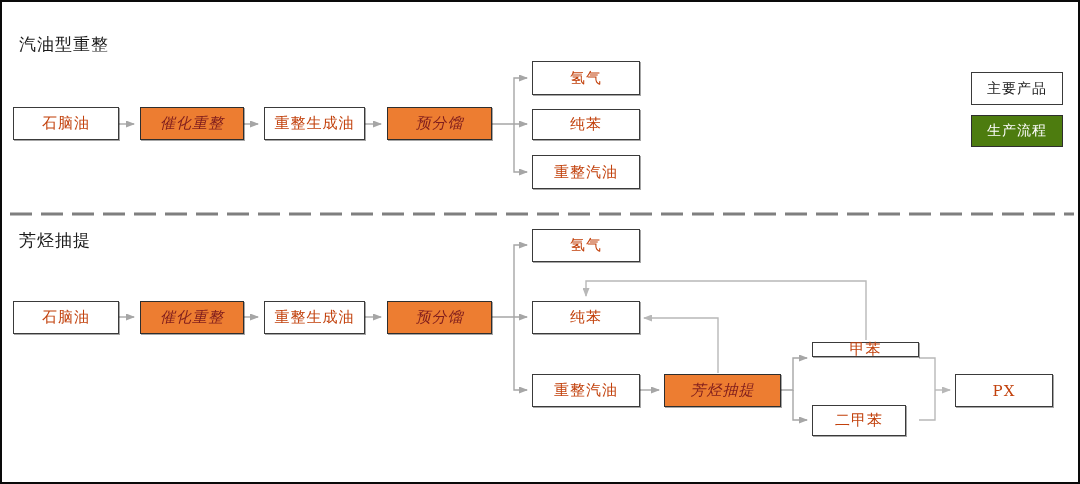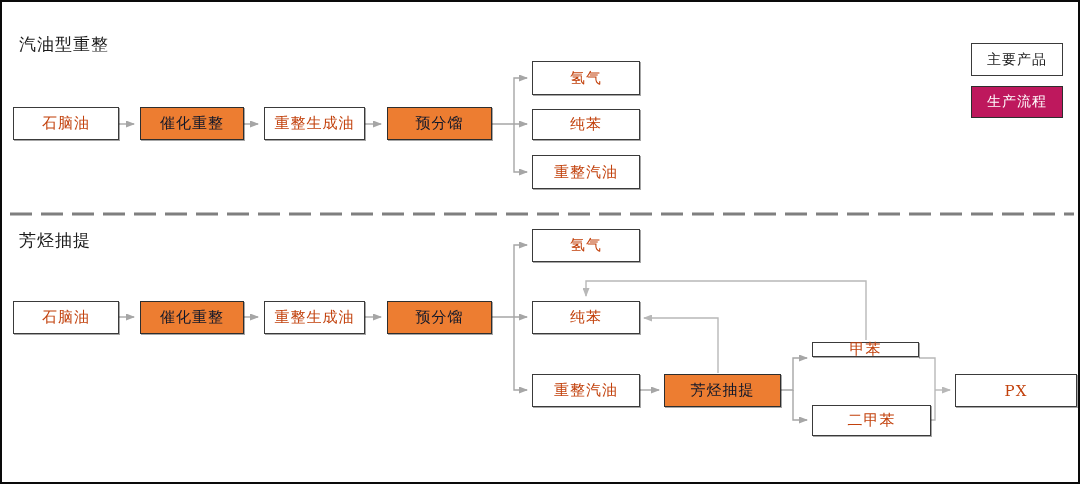--- a/index.html
+++ b/index.html
@@ -28,36 +28,38 @@
     background:#ffffff;
     color:#c2410c;
     display:flex;align-items:center;justify-content:center;
     font-size:15px;
     letter-spacing:1px;
     white-space:nowrap;
     box-shadow:1px 1px 0 rgba(0,0,0,0.35);
   }
   .node.process{
     background:#ED7D31;
-    color:#0f172a;
+    color:#7f1d1d;
     border-color:#2e2e2e;
+    font-style:italic;
   }
   .legend-box{
     position:absolute;
     box-sizing:border-box;
     border:1.6px solid #3a3a3a;
     background:#ffffff;
     color:#1a1a1a;
     display:flex;align-items:center;justify-content:center;
     font-size:14px;
     letter-spacing:1px;
     white-space:nowrap;
+    margin-top:29px;
   }
   .legend-box.process{
-    background:#be185d;
+    background:#4d7c0f;
     color:#ffffff;
     border-color:#2e2e2e;
   }
 </style>
 </head>
 <body>
 
 <div class="canvas">
 
   <svg class="connectors" viewBox="0 0 1080 484" xmlns="http://www.w3.org/2000/svg">
@@ -118,16 +120,16 @@
 
   <div class="node" style="left:11px;top:299px;width:106px;height:33px">石脑油</div>
   <div class="node process" style="left:138px;top:299px;width:104px;height:33px">催化重整</div>
   <div class="node" style="left:262px;top:299px;width:101px;height:33px">重整生成油</div>
   <div class="node process" style="left:385px;top:299px;width:105px;height:33px">预分馏</div>
   <div class="node" style="left:530px;top:227px;width:108px;height:33px">氢气</div>
   <div class="node" style="left:530px;top:299px;width:108px;height:33px">纯苯</div>
   <div class="node" style="left:530px;top:372px;width:108px;height:33px">重整汽油</div>
   <div class="node process" style="left:662px;top:372px;width:117px;height:33px">芳烃抽提</div>
   <div class="node" style="left:810px;top:340px;width:107px;height:15px">甲苯</div>
-  <div class="node" style="left:810px;top:403px;width:119px;height:31px">二甲苯</div>
-  <div class="node" style="left:953px;top:372px;width:122px;height:33px">PX</div>
+  <div class="node" style="left:810px;top:403px;width:94px;height:31px">二甲苯</div>
+  <div class="node" style="left:953px;top:372px;width:98px;height:33px">PX</div>
 
 </div>
 
 </body></html>

